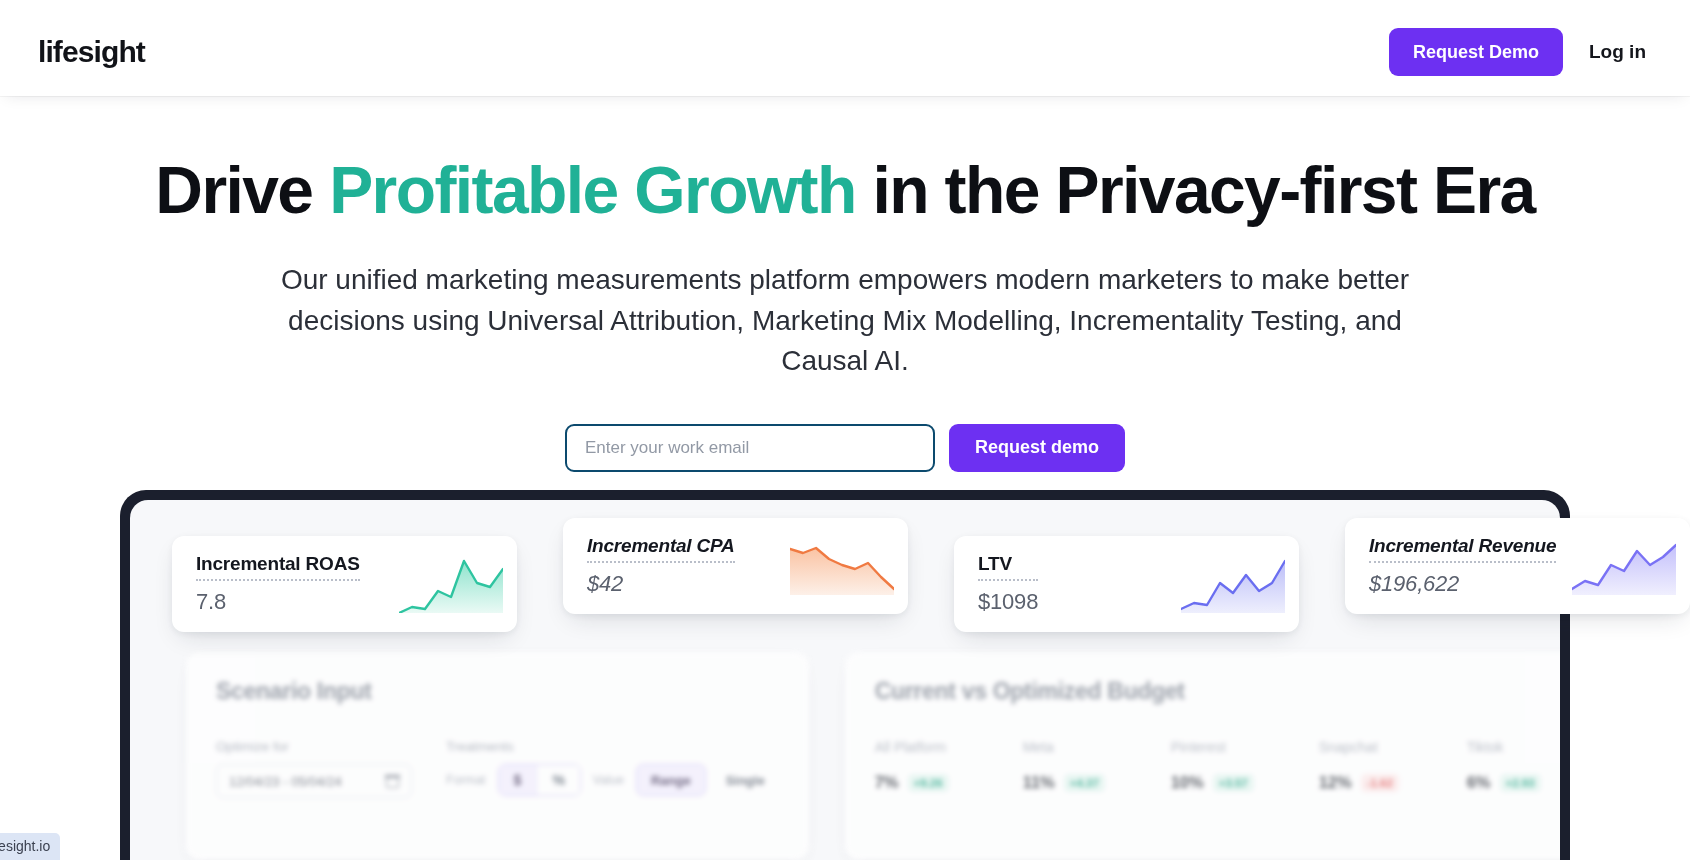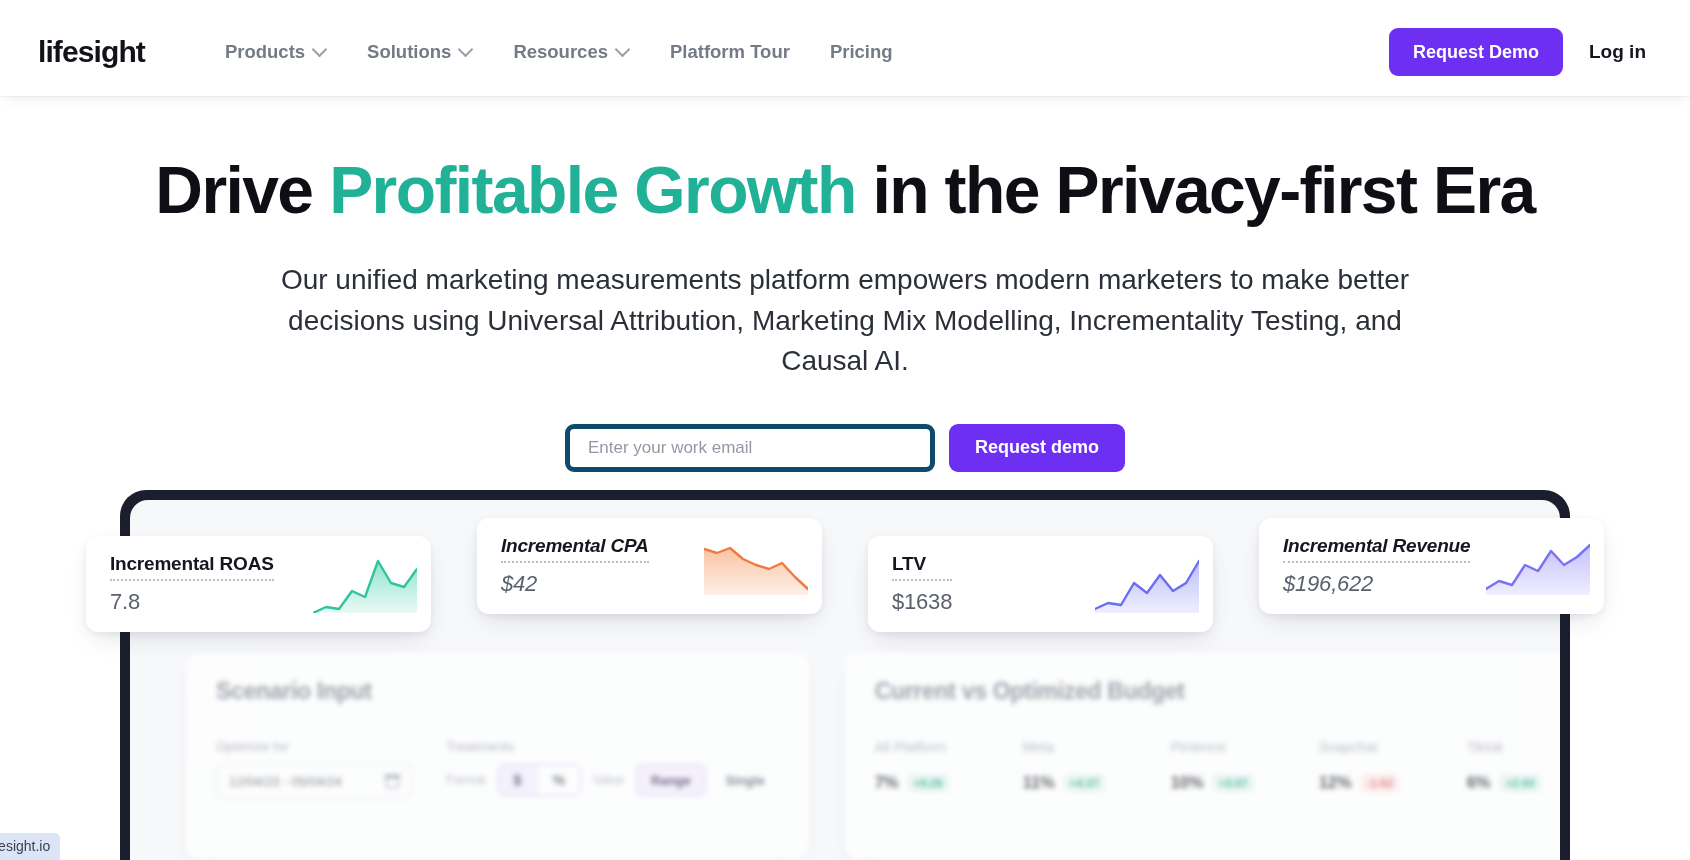--- a/index.html
+++ b/index.html
@@ -118,21 +118,21 @@
   .form-row {
     margin-top: 42px;
     display: flex;
     justify-content: center;
     align-items: center;
     gap: 14px;
   }
   .email-input {
     width: 370px;
     height: 48px;
-    border: 5px solid #0c4a6e;
+    border: 2px solid #0c4a6e;
     border-radius: 9px;
     padding: 0 18px;
     font-size: 17px;
     color: #1c1f26;
     font-family: inherit;
     outline: none;
     background: #fff;
   }
   .email-input::placeholder { color: #9299a5; }
   .btn-demo-2 {
@@ -176,21 +176,21 @@
     overflow: hidden;
     position: relative;
   }
 
   
   .metrics-strip {
     position: absolute;
     top: 536px;
     left: 0; right: 0;
     display: flex;
-    justify-content: center;
+    justify-content: flex-end;
     gap: 46px;
     z-index: 20;
     pointer-events: auto;
   }
   .metric-card {
     width: 345px;
     height: 96px;
     background: #ffffff;
     border-radius: 12px;
     box-shadow: 0 10px 26px -8px rgba(24,30,52,0.16), 0 2px 6px rgba(24,30,52,0.06);
@@ -352,40 +352,20 @@
     font-family: "Liberation Sans", sans-serif;
     transform: translateX(-22px);
   }
 </style>
 </head>
 <body>
 
 <header class="navbar">
   <div class="logo">lifesight</div>
 
-  <nav class="nav-links">
-    <div class="nav-item">
-      <span>Products</span>
-      <span class="chev"></span>
-    </div>
-    <div class="nav-item">
-      <span>Solutions</span>
-      <span class="chev"></span>
-    </div>
-    <div class="nav-item">
-      <span>Resources</span>
-      <span class="chev"></span>
-    </div>
-    <div class="nav-item">
-      <span>Platform Tour</span>
-    </div>
-    <div class="nav-item">
-      <span>Pricing</span>
-    </div>
-  </nav>
 
   <div class="nav-right">
     <button class="btn-demo">Request Demo</button>
     <a class="login-link">Log in</a>
   </div>
 </header>
 
 <section class="hero">
   <h1 class="headline"><span>Drive </span><span class="accent">Profitable Growth</span><span> in the Privacy-first Era</span></h1>
 
@@ -505,21 +485,21 @@
           </defs>
         <path d="M0,12 L13,16 L26,11 L39,22 L52,28 L65,32 L78,26 L91,40 L104,52 L104,58 L0,58 Z" fill="url(#g1)"></path>
         <polyline points="0,12 13,16 26,11 39,22 52,28 65,32 78,26 91,40 104,52" fill="none" stroke="#f07a42" stroke-width="2.4" stroke-linejoin="round" stroke-linecap="round"></polyline>
       </svg>
     </div>
   </div>
 
   <div class="metric-card">
     <div class="mc-left">
       <div class="mc-title">LTV</div>
-      <div class="mc-value">$1638</div>
+      <div class="mc-value">$1098</div>
     </div>
     <div class="mc-spark">
       <svg viewBox="0 0 104 58" preserveAspectRatio="none">
         <defs>
             <linearGradient id="g2" x1="0" y1="0" x2="0" y2="1">
           <stop offset="0%" stop-color="#bcbef8"></stop>
               <stop offset="100%" stop-color="#eeeffd"></stop>
         </linearGradient>
           </defs>
         <path d="M0,54 L13,48 L26,50 L39,28 L52,38 L65,20 L78,36 L91,28 L104,6 L104,58 L0,58 Z" fill="url(#g2)"></path>

